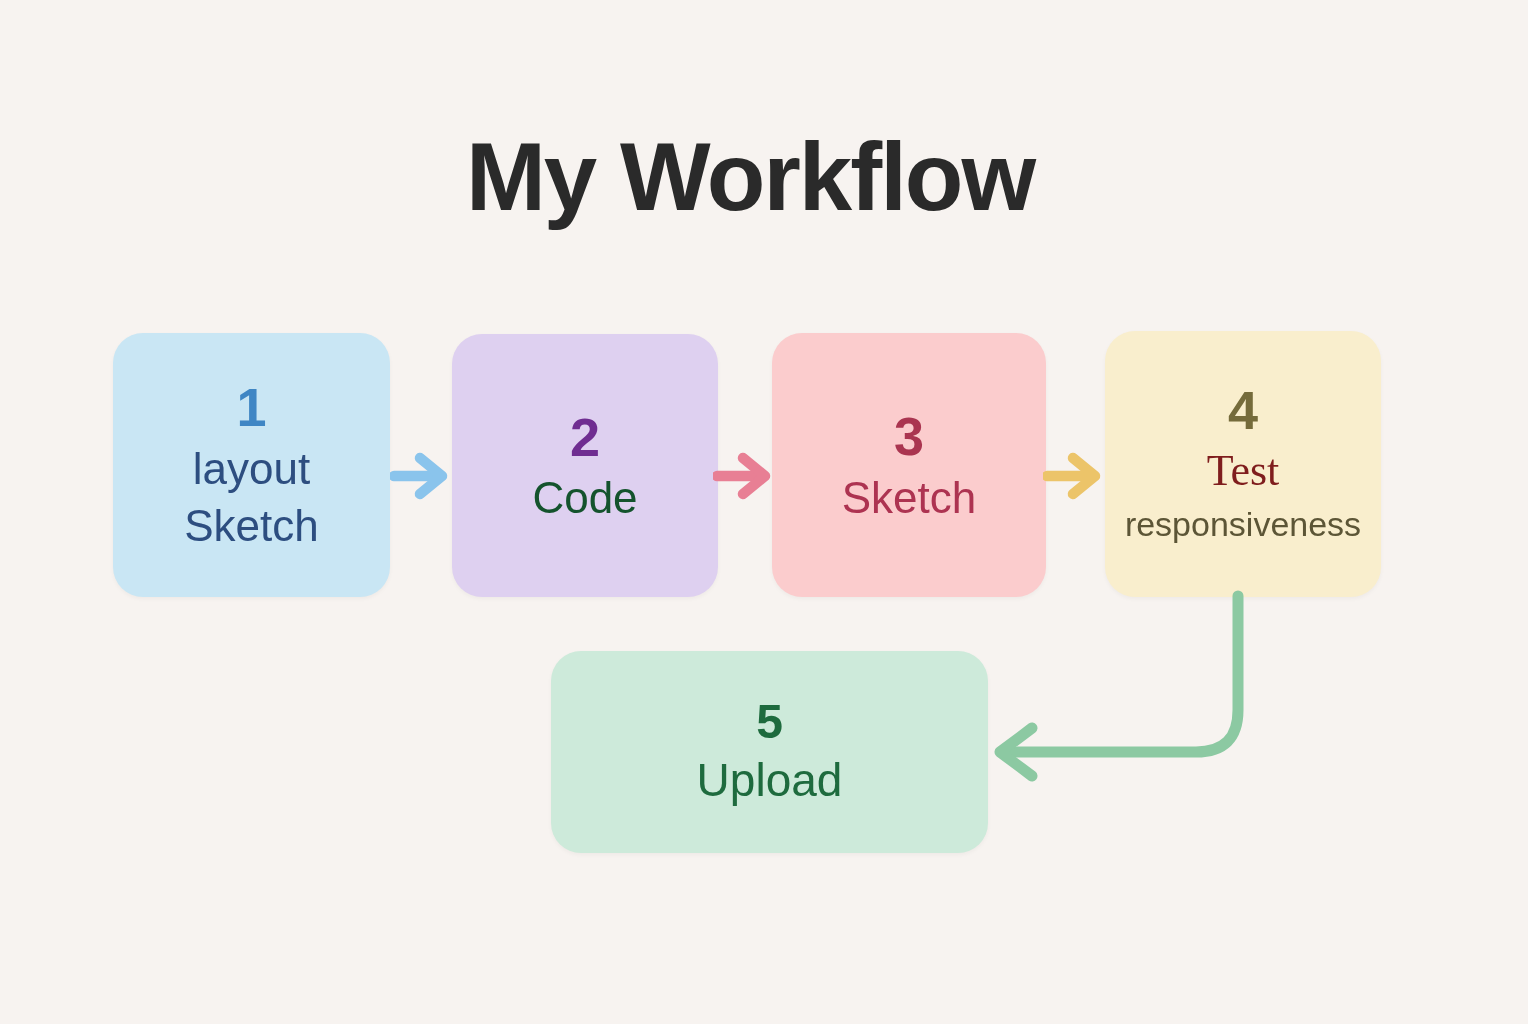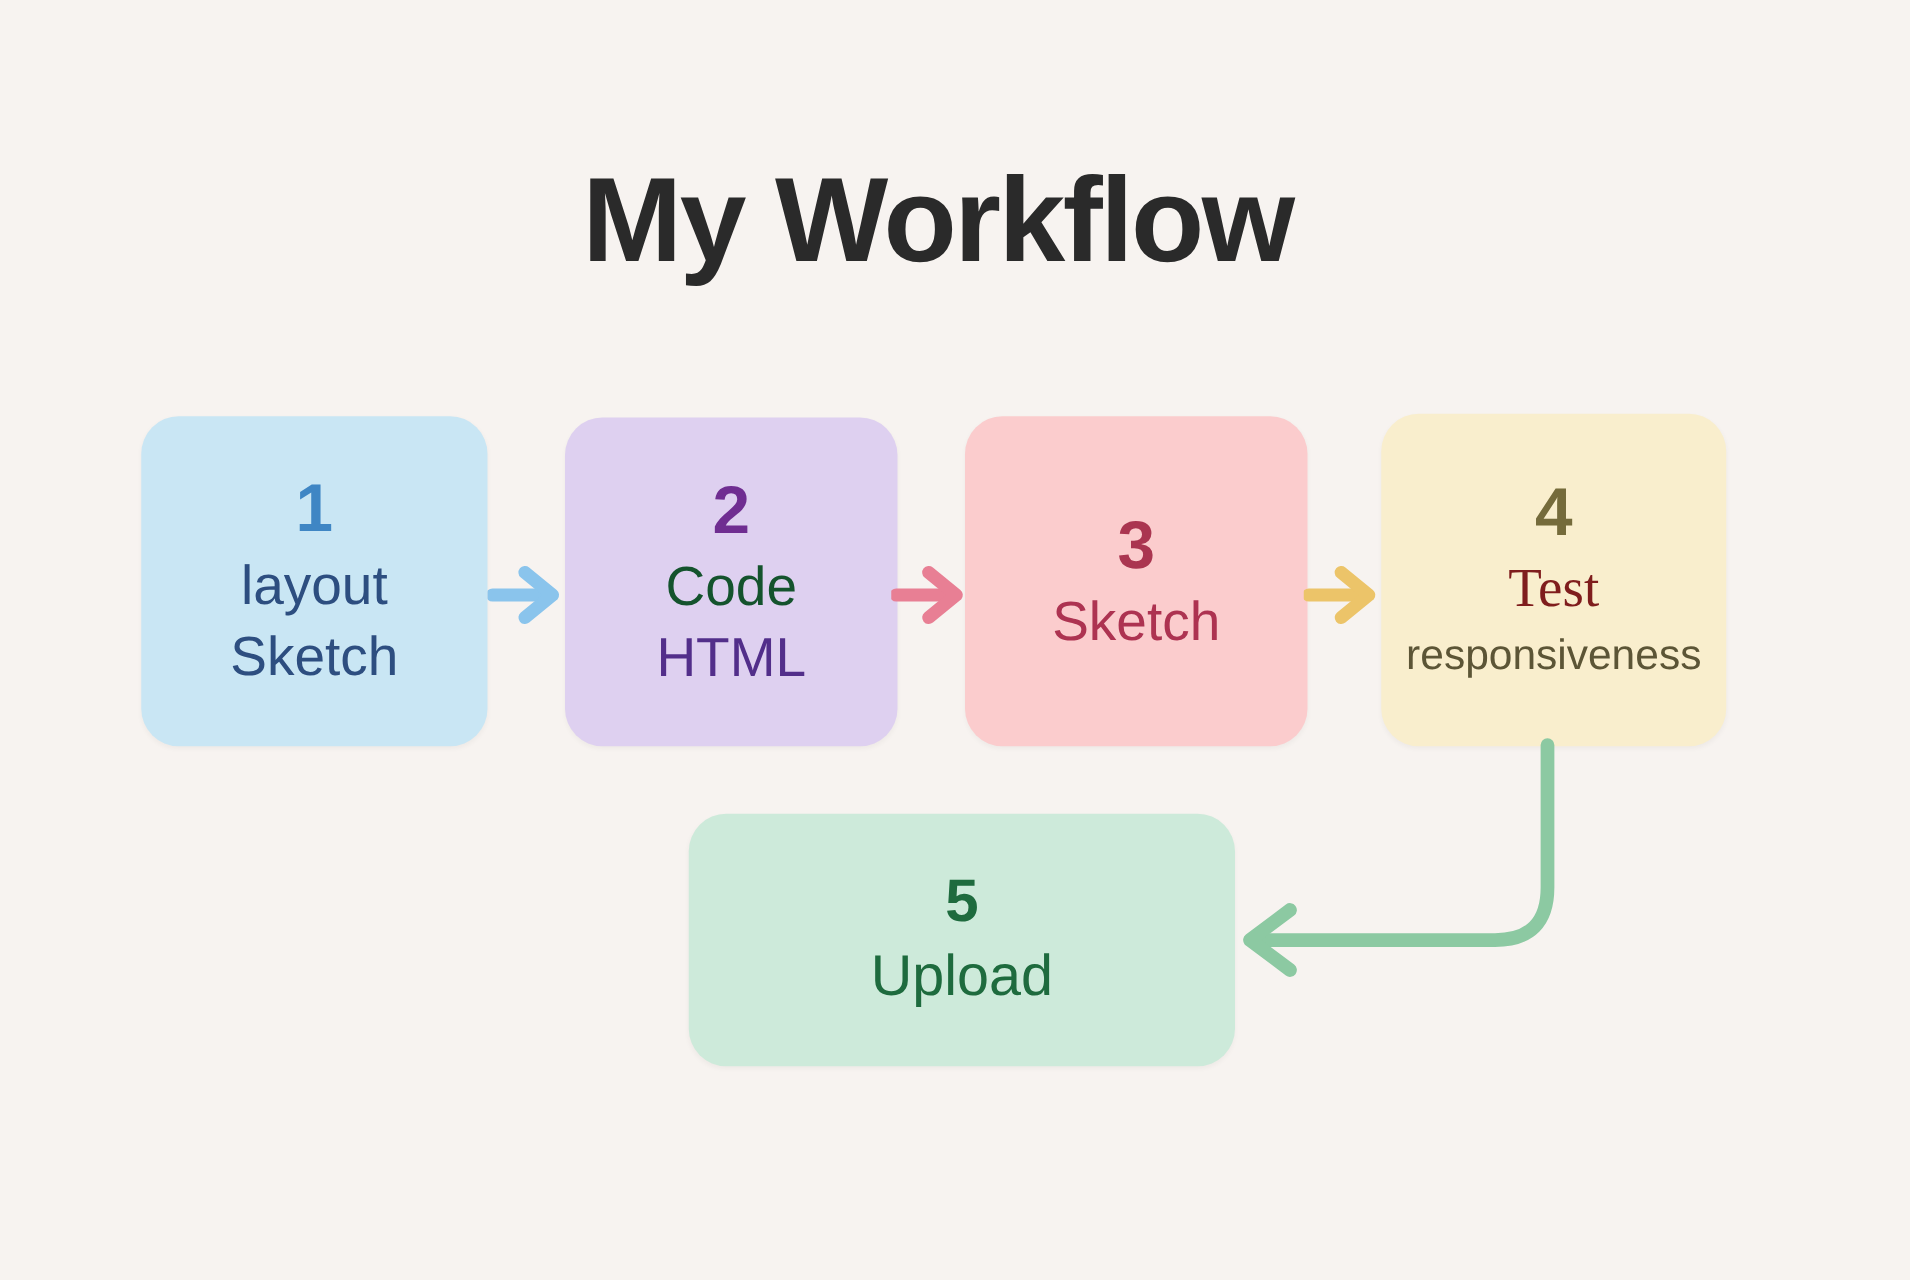--- a/index.html
+++ b/index.html
@@ -85,21 +85,20 @@
   <svg class="arrow" style="left: 390px; top: 445px; color: rgb(138, 196, 236);" viewBox="0 0 62 62">
     <g stroke="currentColor" stroke-width="10.5" fill="none" stroke-linecap="round" stroke-linejoin="round">
       <path d="M 4 31 L 42 31"></path>
       <path d="M 30 13 L 52 31 L 30 49"></path>
     </g>
   </svg>
 
   <div class="step" style="left: 452px; top: 334px; width: 266px; height: 263px; background-color: rgb(222, 208, 240);">
     <div class="step-number" style="color: rgb(111, 45, 145);">2</div>
     <div class="step-label" style="color: #14532d;">Code</div>
-    <div class="step-label" style="color: rgb(82, 46, 138);">HTML</div>
   </div>
 
   <svg class="arrow" style="left: 713px; top: 445px; color: rgb(232, 127, 148);" viewBox="0 0 62 62">
     <g stroke="currentColor" stroke-width="10.5" fill="none" stroke-linecap="round" stroke-linejoin="round">
       <path d="M 4 31 L 42 31"></path>
       <path d="M 30 13 L 52 31 L 30 49"></path>
     </g>
   </svg>
 
   <div class="step" style="left: 772px; top: 333px; width: 274px; height: 264px; background-color: rgb(251, 204, 205);">

